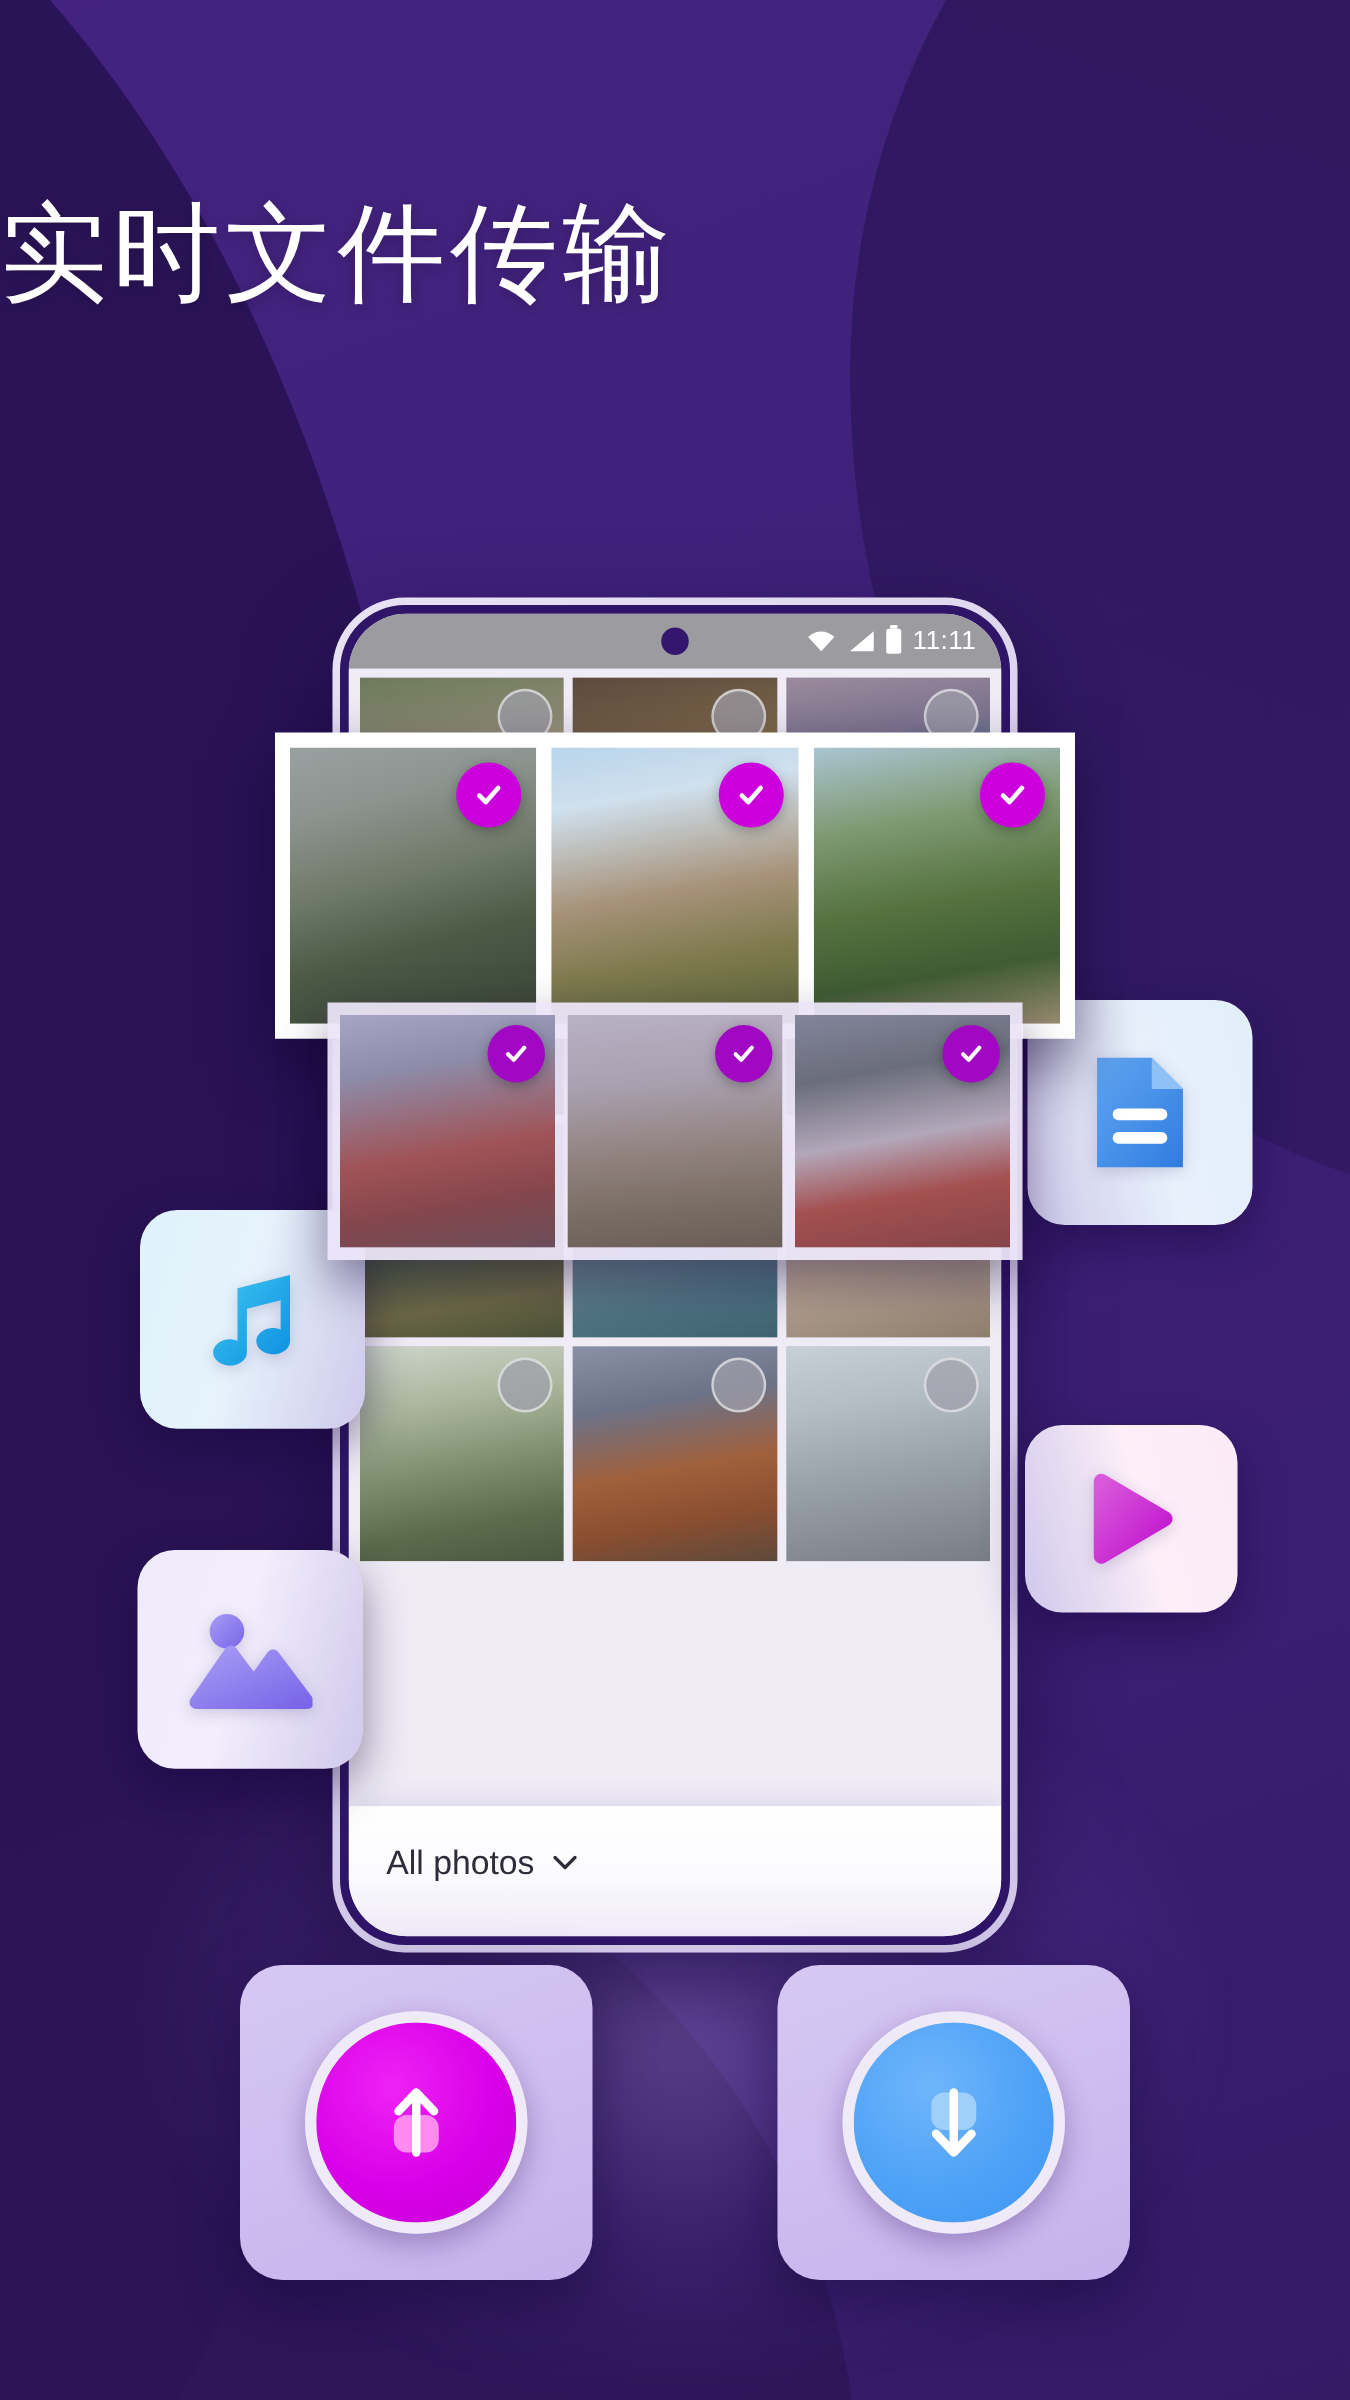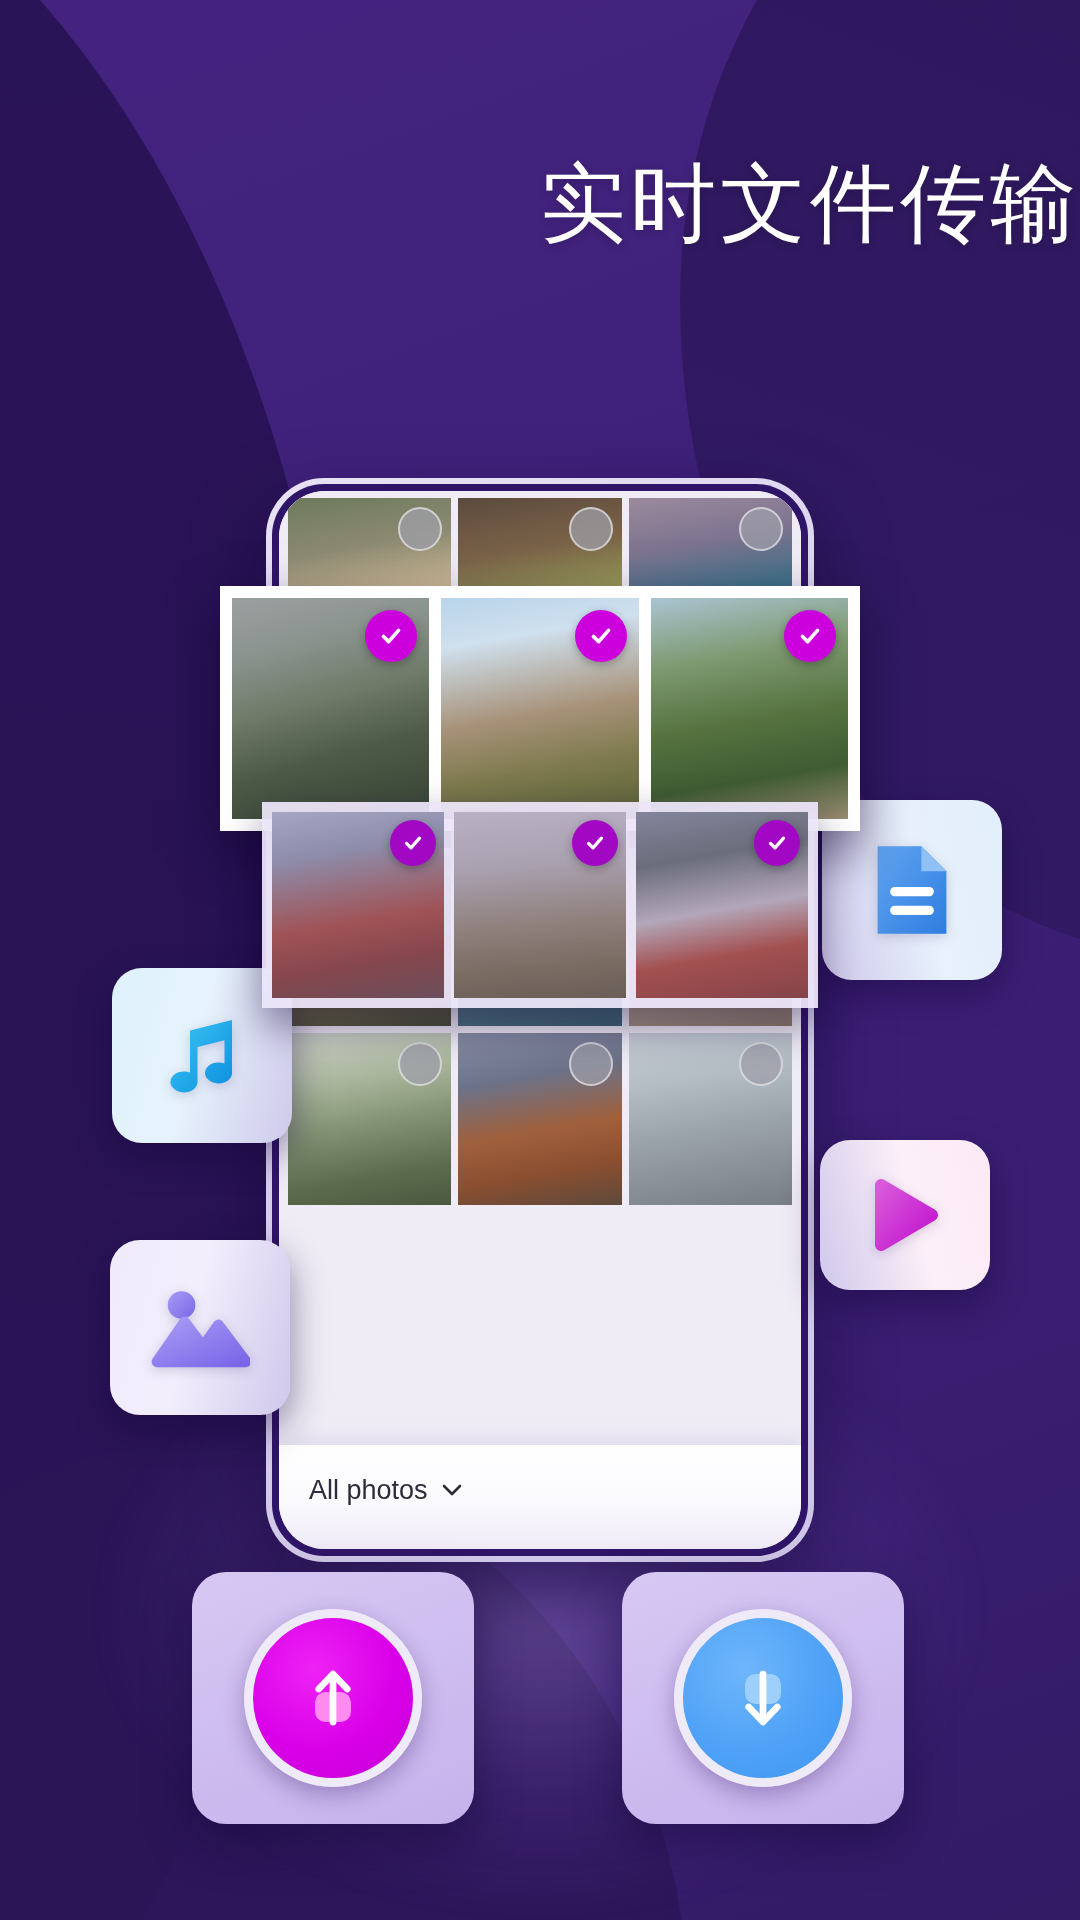--- a/index.html
+++ b/index.html
@@ -32,21 +32,21 @@
   }
   .bg-glow{
       position:absolute;left:50%;top:1300px;transform:translateX(-50%);
       width:900px;height:620px;border-radius:50%;
       background:radial-gradient(ellipse at center,rgba(200,170,255,.30) 0%,rgba(150,110,230,.12) 42%,rgba(0,0,0,0) 70%);
       filter:blur(10px);
   }
 
   
   .headline{
-      position:absolute;top:160px;left:0;right:0;text-align:right;
+      position:absolute;top:160px;left:0;right:0;text-align:left;
       color:#FFFFFF;font-size:86px;line-height:1;letter-spacing:4px;
       font-weight:400;
       font-family:"DejaVu Sans","Liberation Sans",sans-serif;
       z-index:40;
       text-shadow:0 2px 10px rgba(0,0,0,.18);
   }
 
   
   .phone{
       position:absolute;left:50%;transform:translateX(-50%);
@@ -180,20 +180,33 @@
   <div class="bg-swoosh-bottom"></div>
   <div class="bg-glow"></div>
 </div>
 
 <div class="headline">实时文件传输</div>
 
 <div class="phone">
   <div class="phone-inner">
     <div class="screen">
 
+      <div class="statusbar">
+        <div class="cam-dot"></div>
+        <div class="sb-right">
+          <svg class="ic-wifi" viewBox="0 0 24 18">
+            <path d="M12 17 L1.5 5.5 A15 15 0 0 1 22.5 5.5 Z" fill="#fff"></path>
+          </svg>
+          <svg class="ic-sig" viewBox="0 0 22 18">
+            <path d="M21 1 L21 17 L2 17 Z" fill="#fff"></path>
+          </svg>
+          <div class="ic-bat"></div>
+          <div class="sb-time">11:11</div>
+        </div>
+      </div>
 
       <div class="grid-wrap">
         <div class="grid" id="photo-grid">
             <div class="cell" title="laughing woman on a bridge road">
               <div class="ph" style="background:linear-gradient(170deg,#6d7a5c 0%,#8c8a72 30%,#cdb894 58%,#4b4e5c 82%,#3a3d4a 100%)"></div>
               <div class="mark"></div>
             </div>
             <div class="cell" title="green vintage van parked among pine trees">
               <div class="ph" style="background:linear-gradient(170deg,#5c4a3e 0%,#7a6348 32%,#9aa05a 62%,#8d8a4e 84%,#6b6440 100%)"></div>
               <div class="mark"></div>

